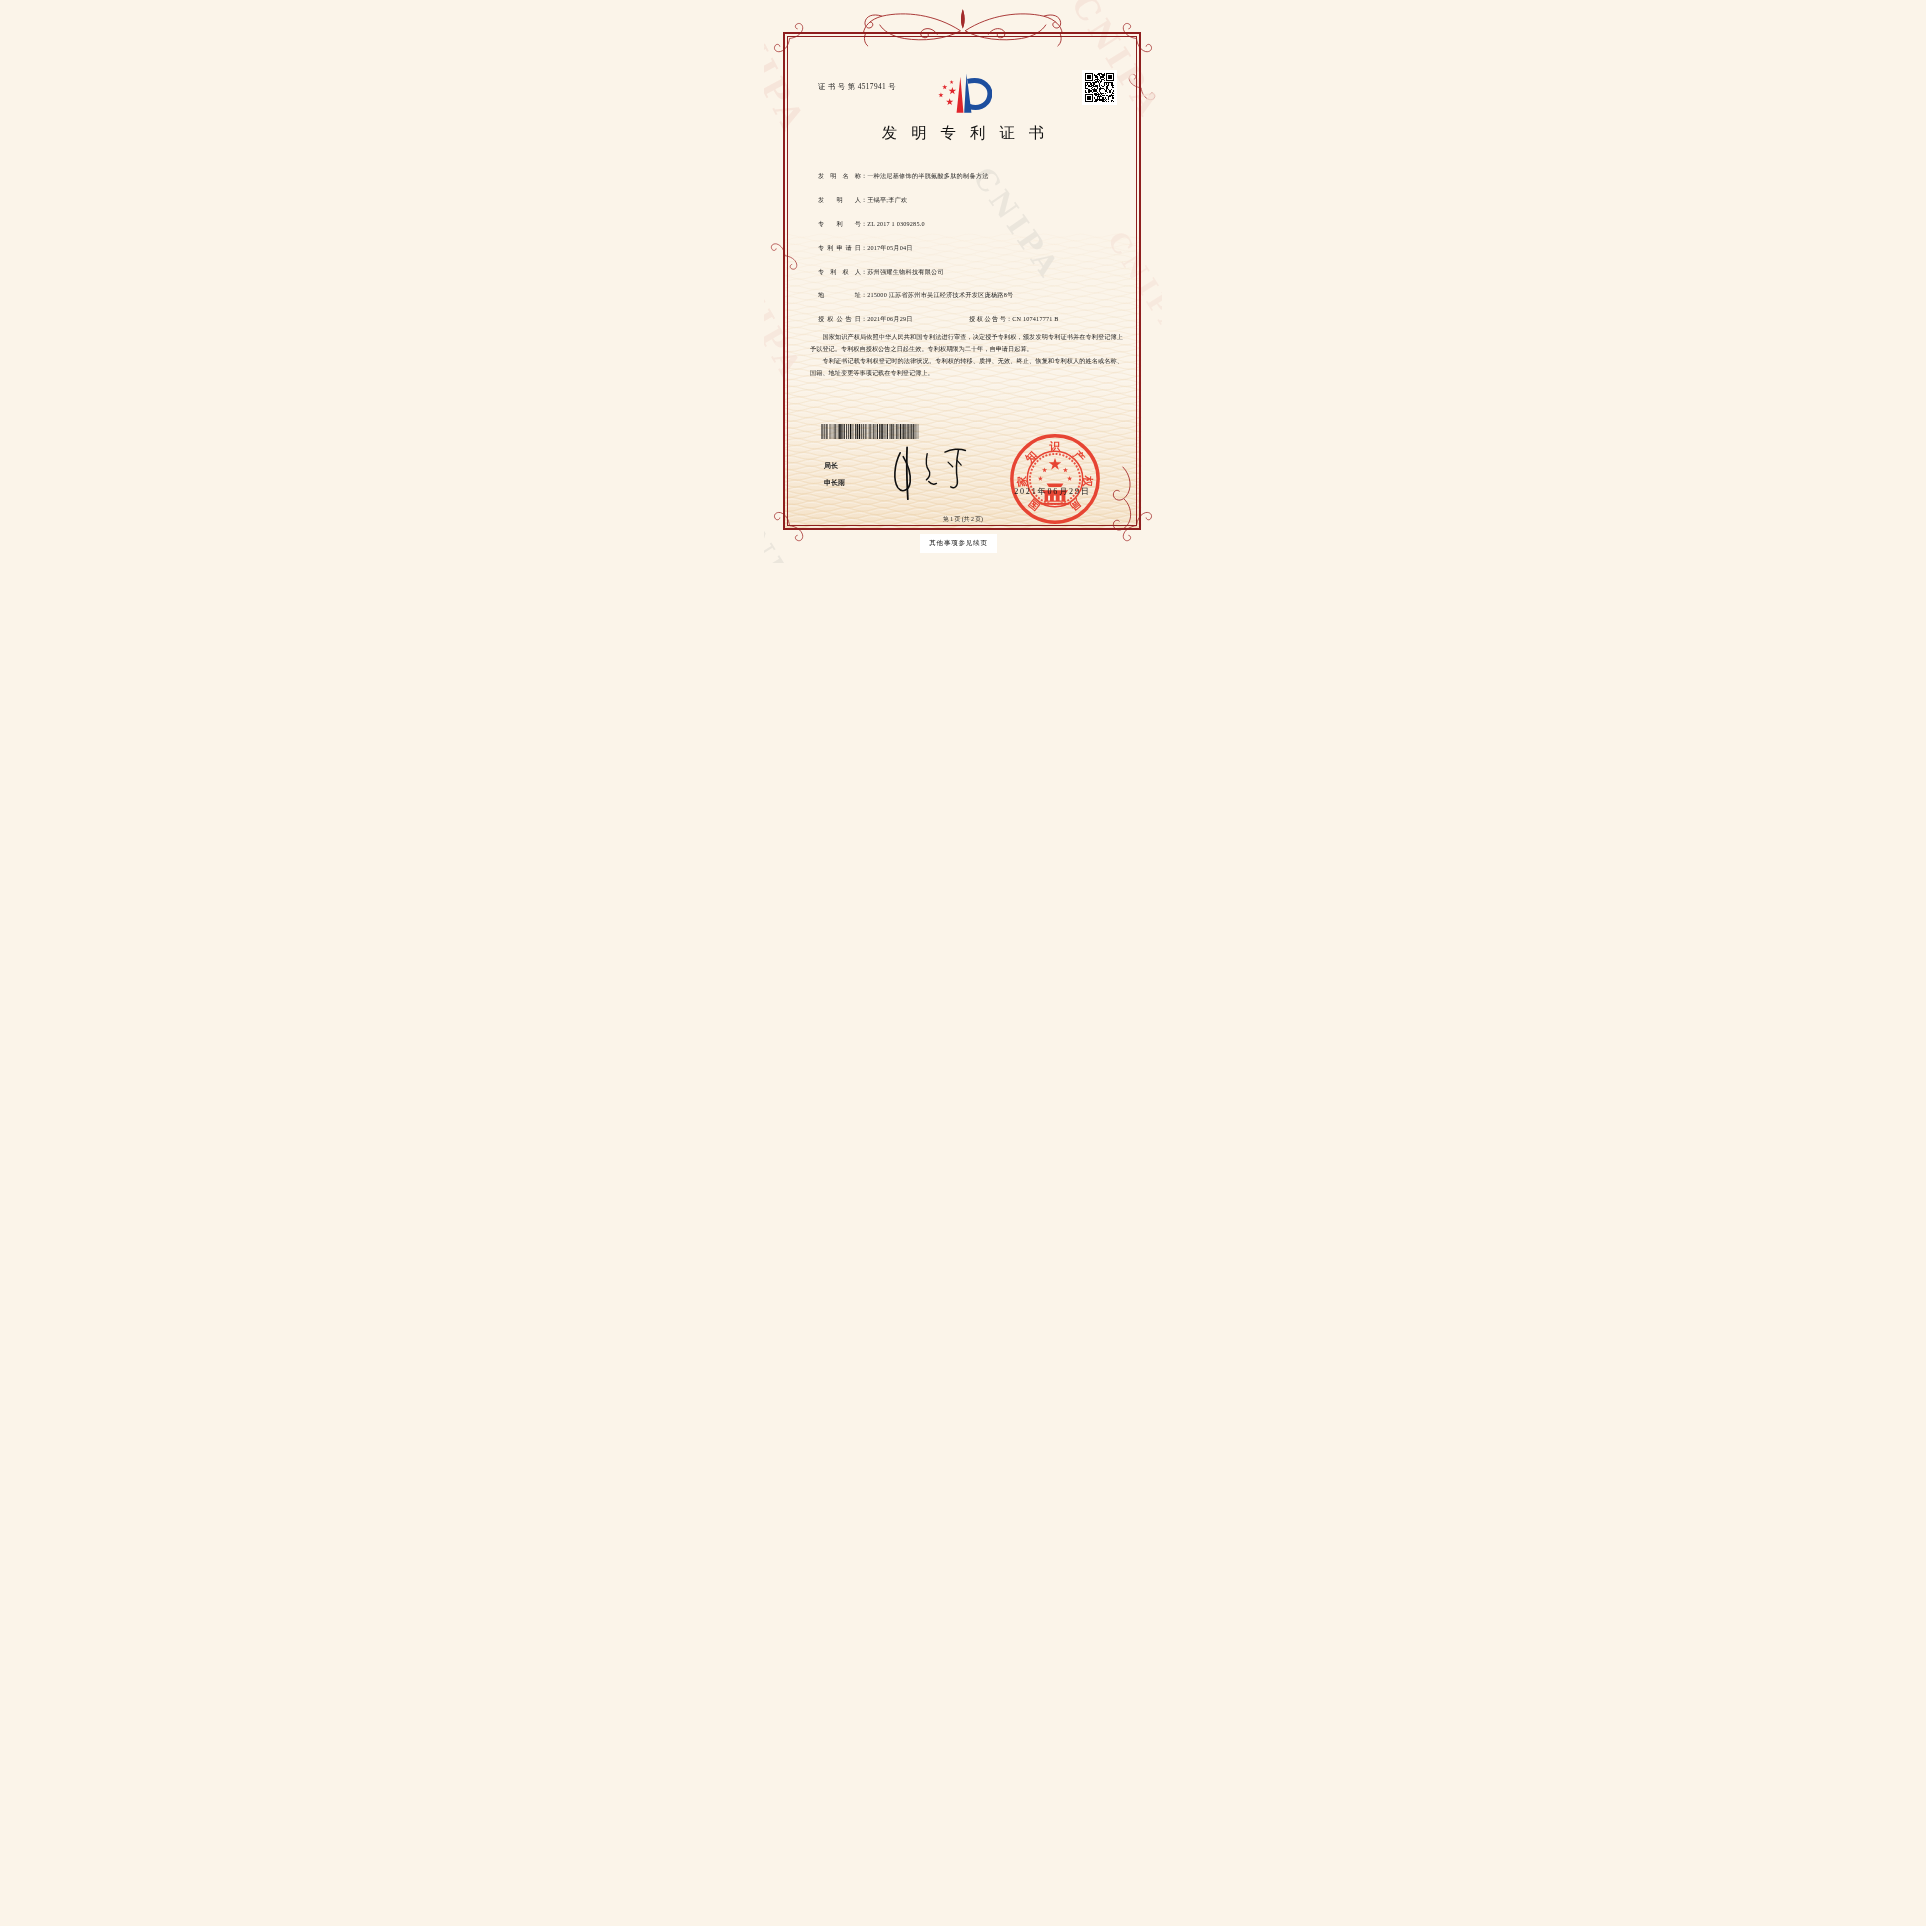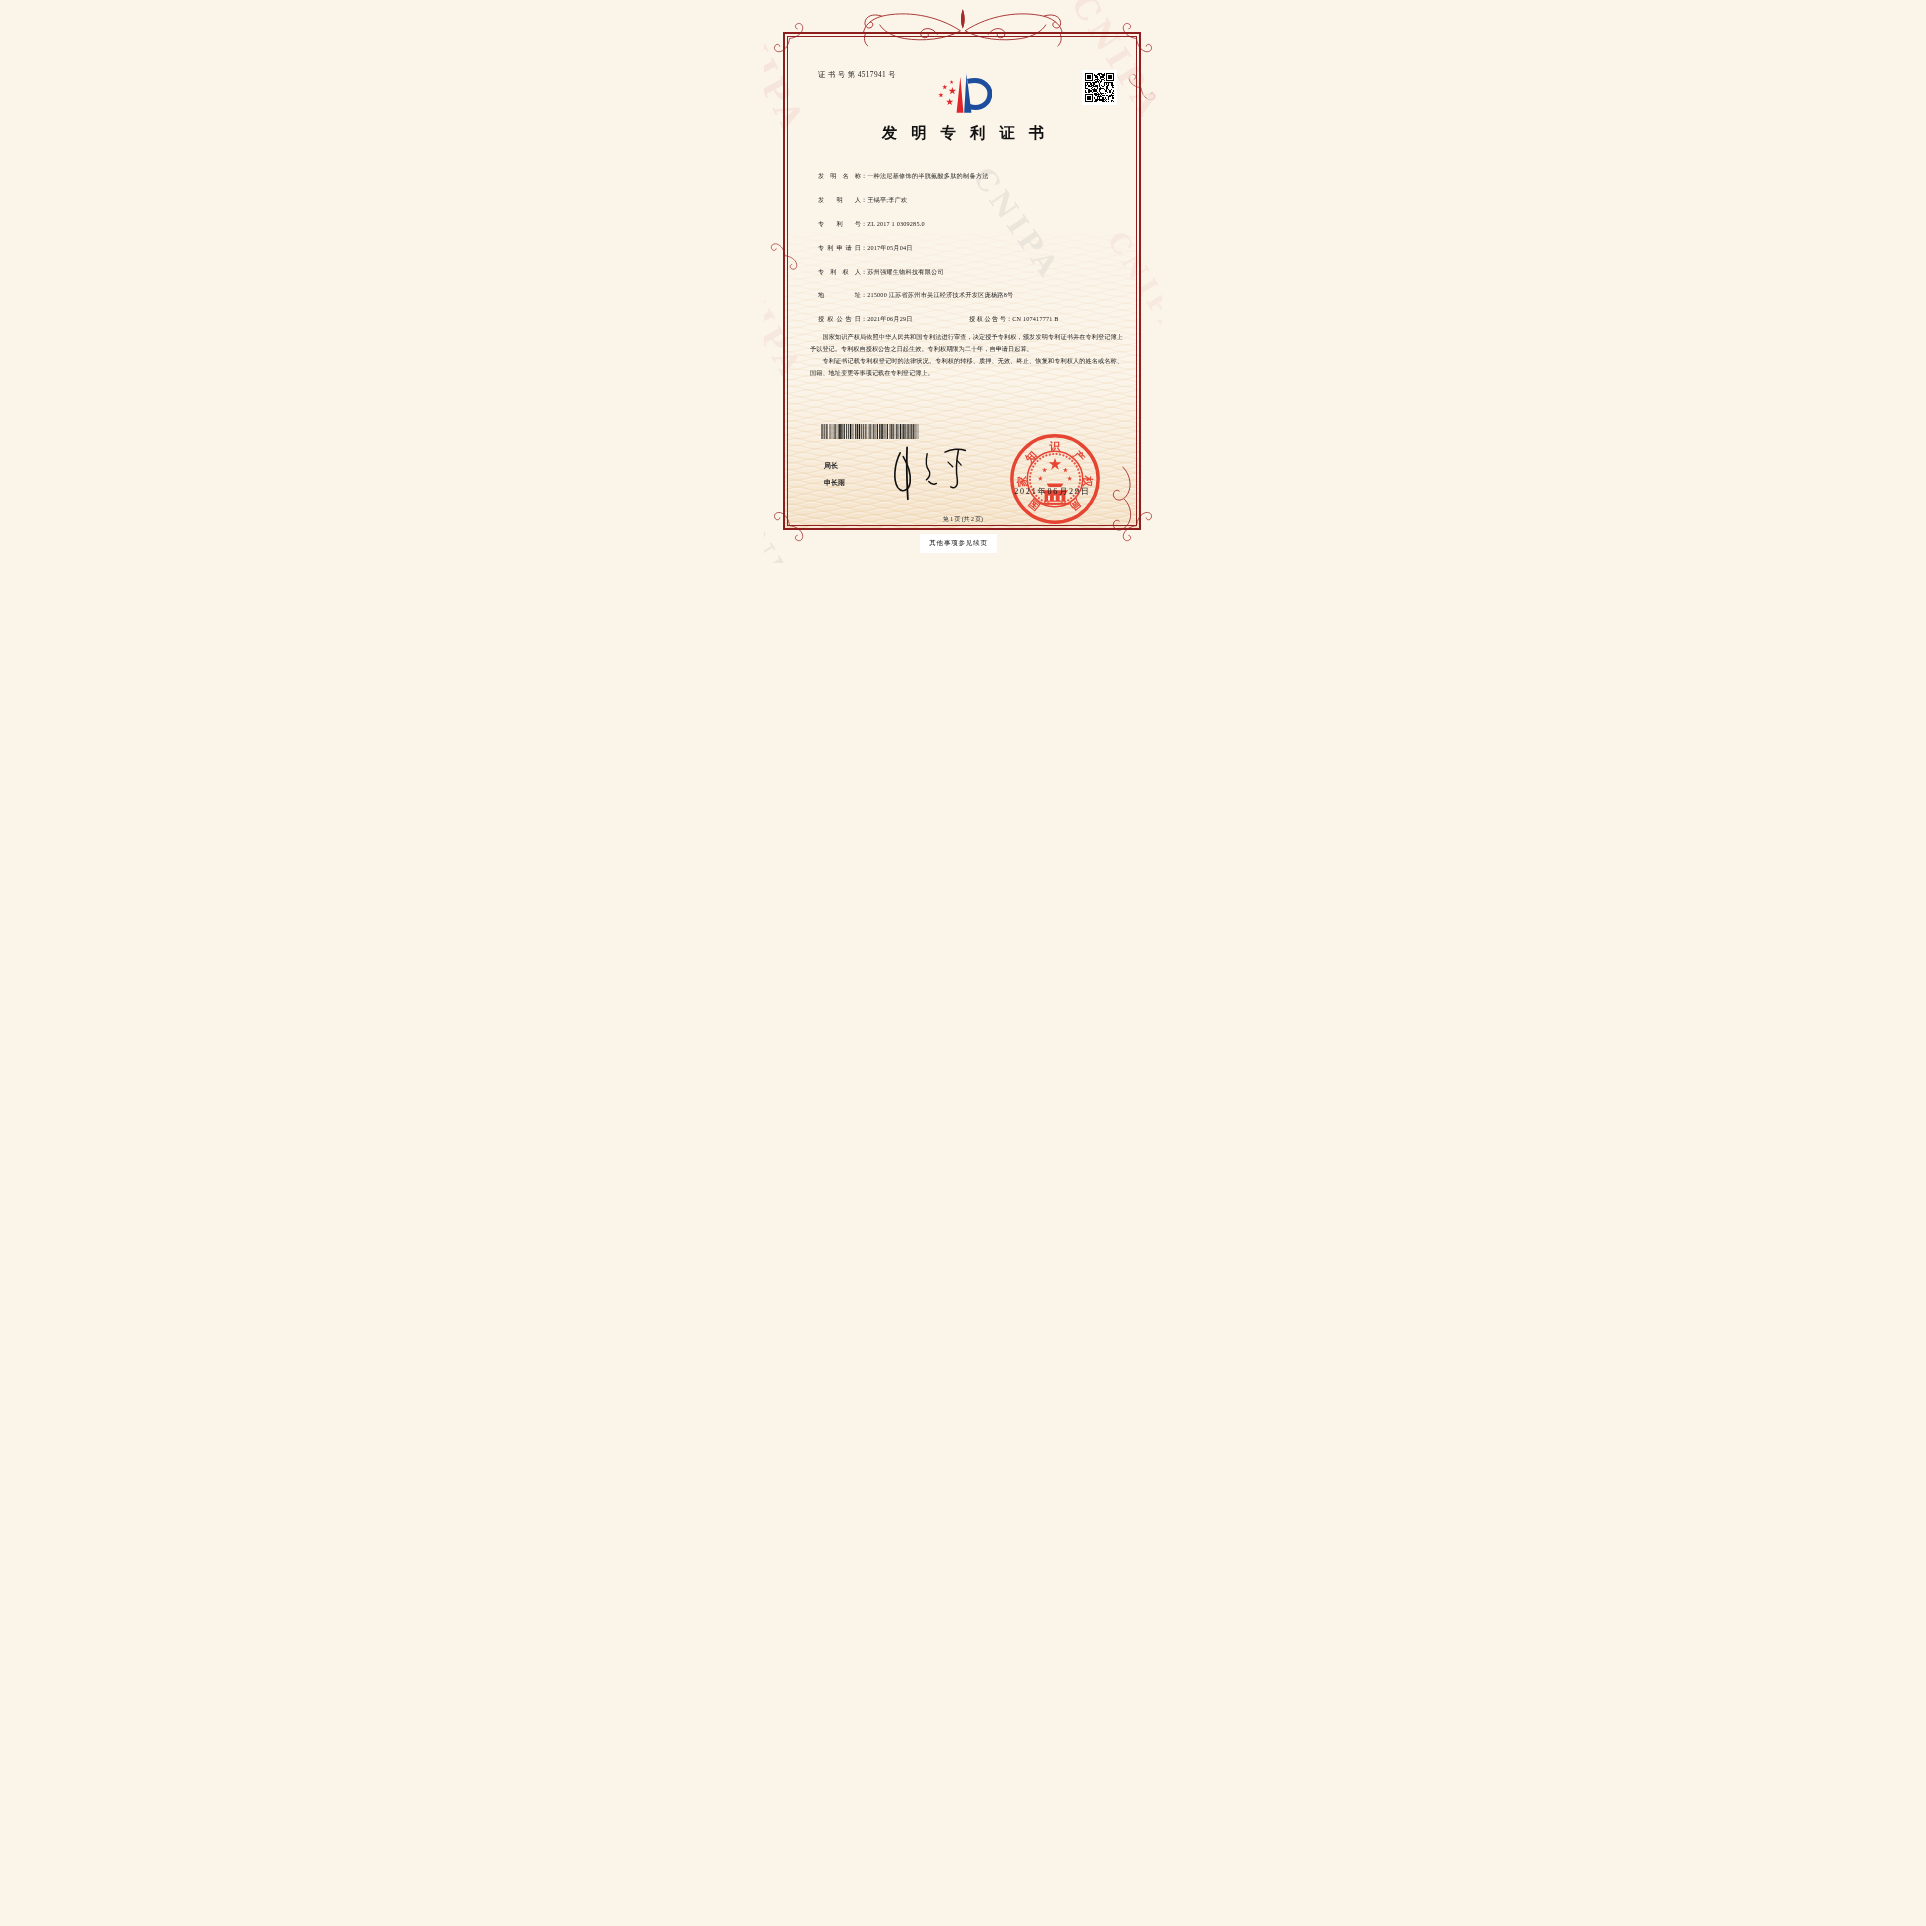--- a/index.html
+++ b/index.html
@@ -10,27 +10,27 @@
   }
   #decor{position:absolute;left:0;top:0;width:398px;height:563px;z-index:0;}
   .wm{
     position:absolute;z-index:1;font-family:"DejaVu Serif","Liberation Serif",serif;
     font-weight:bold;letter-spacing:4.6px;transform-origin:left top;white-space:nowrap;
     pointer-events:none;user-select:none;
   }
   .frame{position:absolute;left:19px;top:32px;width:354px;height:494px;
     border:2.7px solid #8e1e1e;z-index:2;}
   .frame-inner{position:absolute;left:1.9px;top:1.9px;right:1.9px;bottom:1.9px;border:0.8px solid #8e1e1e;}
-  .cert-no{position:absolute;left:54px;top:70px;font-size:7.3px;letter-spacing:0.4px;z-index:3;}
+  .cert-no{position:absolute;left:54px;top:82px;font-size:7.3px;letter-spacing:0.4px;z-index:3;}
   .logo{position:absolute;left:172px;top:70px;width:56px;height:45px;z-index:3;}
   .qr-box{position:absolute;left:318px;top:70px;width:35px;height:35px;background:#ffffff;z-index:3;}
   .qr-box svg{position:absolute;left:2.7px;top:2.7px;}
   .title{
     position:absolute;left:0;top:123px;width:100%;text-align:center;z-index:3;
-    font-size:15.4px;font-weight:bold;letter-spacing:14px;text-indent:14px;color:#111;
+    font-size:15.4px;font-weight:normal;letter-spacing:14px;text-indent:14px;color:#111;
   }
   .fields{position:absolute;left:54px;top:172px;width:308px;z-index:3;}
   .row{position:absolute;left:0;white-space:nowrap;font-size:6.2px;}
   .flabel{display:inline-block;width:43px;text-align:justify;text-align-last:justify;vertical-align:top;}
   .colon{display:inline-block;vertical-align:top;}
   .fvalue{display:inline-block;vertical-align:top;letter-spacing:0.2px;}
   .grant-no{position:absolute;left:151px;top:0;white-space:nowrap;}
   .grant-no .flabel{width:37px;}
   .paras{position:absolute;left:46px;top:331px;width:313px;z-index:3;
     font-size:6.2px;line-height:12px;text-align:justify;}

